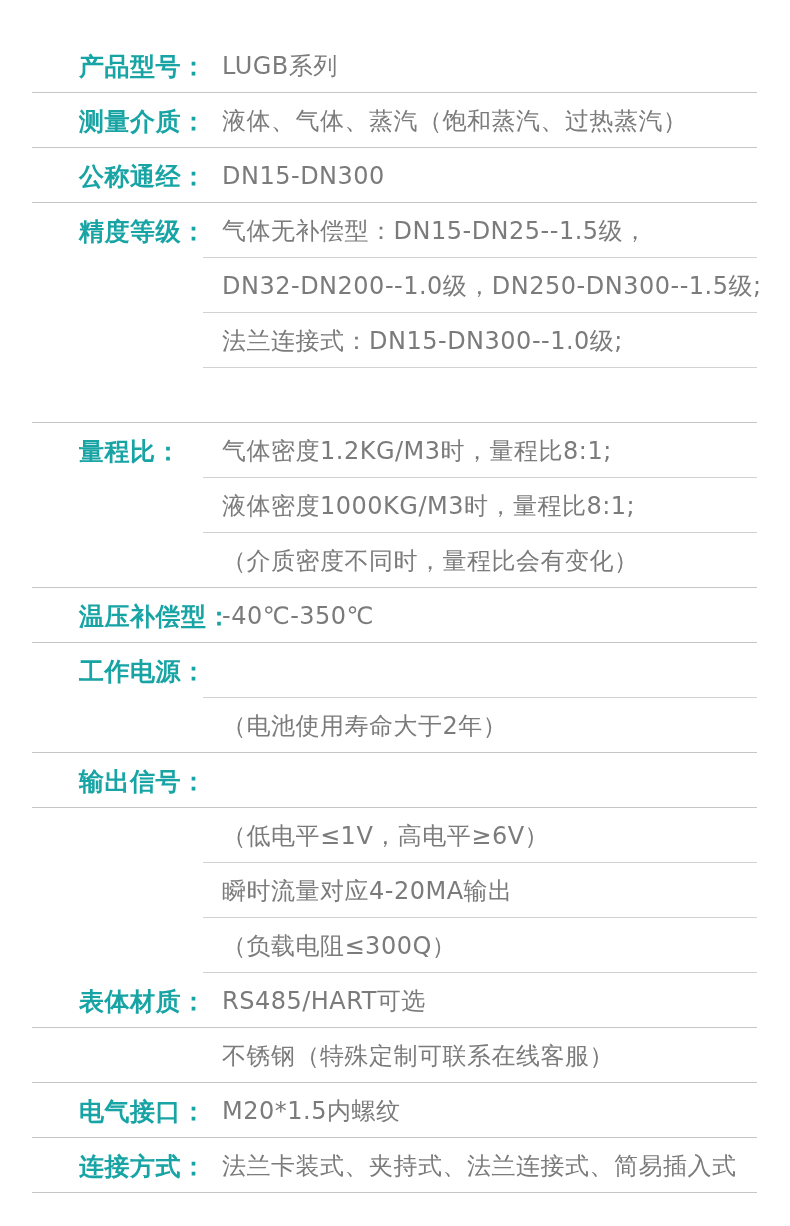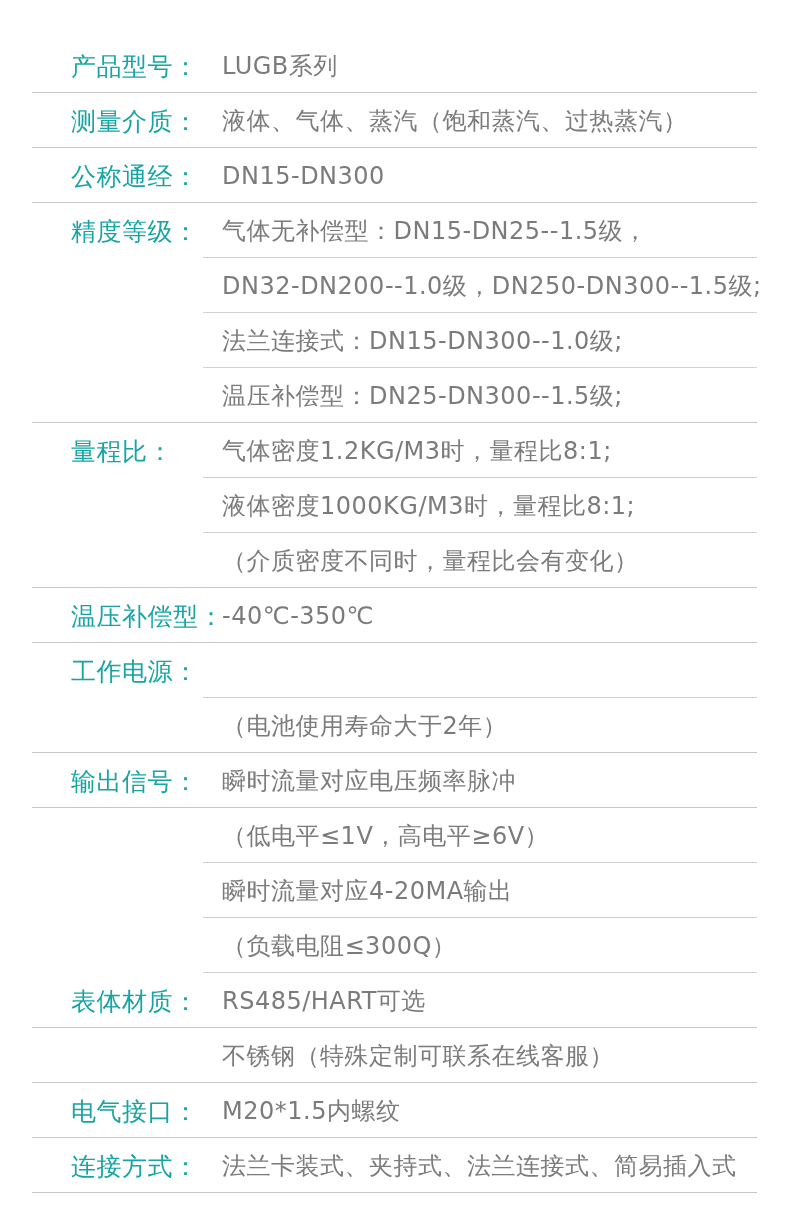--- a/index.html
+++ b/index.html
@@ -22,25 +22,25 @@
   }
   .spec-row {
     position: relative;
     height: 55px;
     margin: 0 33px 0 32px;
     display: flex;
     align-items: center;
   }
   .spec-label {
     position: absolute;
-    left: 39px;
+    left: 47px;
     top: 50%;
     transform: translateY(-50%);
     font-size: 25px;
-    font-weight: normal;
+    font-weight: bold;
     color: var(--label-color, #18a4a4);
     letter-spacing: 0.5px;
     white-space: nowrap;
   }
   .spec-value {
     margin-left: 190px;
     font-size: 24px;
     color: var(--value-color, #7b7b7b);
     letter-spacing: 0.5px;
     white-space: nowrap;
@@ -87,21 +87,20 @@
       </div>
       <div class="spec-row">
         <span class="spec-value">DN32-DN200--1.0级，DN250-DN300--1.5级;</span>
         <div class="row-divider sub"></div>
       </div>
       <div class="spec-row">
         <span class="spec-value">法兰连接式：DN15-DN300--1.0级;</span>
         <div class="row-divider sub"></div>
       </div>
       <div class="spec-row">
-        <span class="spec-value">温压补偿型：DN25-DN300--1.5级;</span>
         <div class="row-divider full"></div>
       </div>
       <div class="spec-row">
         <span class="spec-label">量程比：</span>
         <span class="spec-value">气体密度1.2KG/M3时，量程比8:1;</span>
         <div class="row-divider sub"></div>
       </div>
       <div class="spec-row">
         <span class="spec-value">液体密度1000KG/M3时，量程比8:1;</span>
         <div class="row-divider sub"></div>
@@ -118,21 +117,20 @@
       <div class="spec-row">
         <span class="spec-label">工作电源：</span>
         <div class="row-divider sub"></div>
       </div>
       <div class="spec-row">
         <span class="spec-value">（电池使用寿命大于2年）</span>
         <div class="row-divider full"></div>
       </div>
       <div class="spec-row">
         <span class="spec-label">输出信号：</span>
-        <span class="spec-value">瞬时流量对应电压频率脉冲</span>
         <div class="row-divider full"></div>
       </div>
       <div class="spec-row">
         <span class="spec-value">（低电平≤1V，高电平≥6V）</span>
         <div class="row-divider sub"></div>
       </div>
       <div class="spec-row">
         <span class="spec-value">瞬时流量对应4-20MA输出</span>
         <div class="row-divider sub"></div>
       </div>

